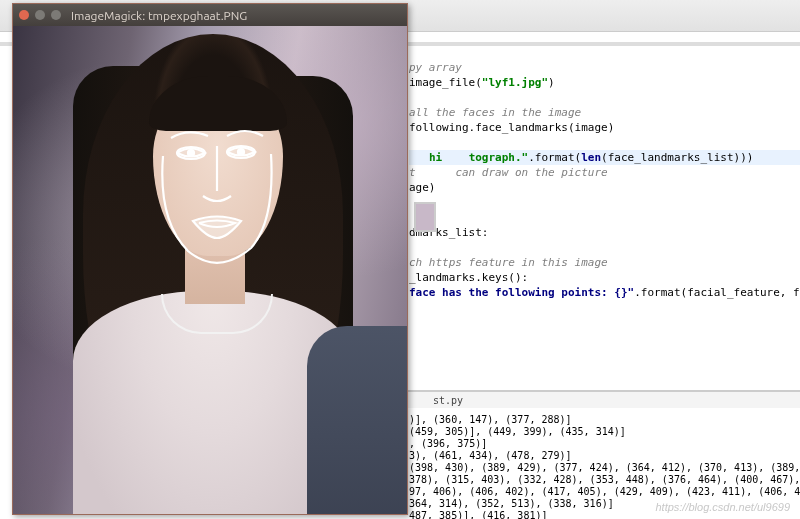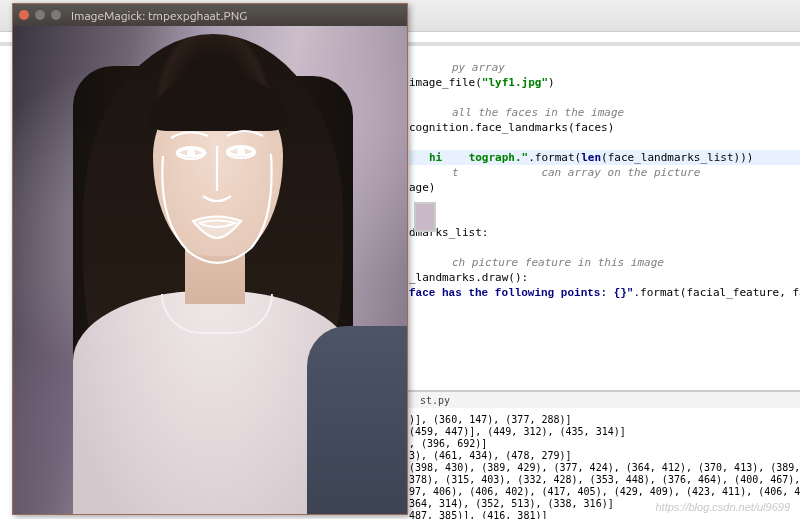--- a/index.html
+++ b/index.html
@@ -1,29 +1,29 @@
 <!DOCTYPE html>
 <html><head>
 <meta charset="utf-8">
 <style>
   * { margin: 0; padding: 0; box-sizing: border-box; }
   body { width: 800px; height: 519px; font-family: 'DejaVu Sans Mono', 'Courier New', monospace; font-size: 11px; overflow: hidden; background: #f0f0f0; position: relative; }
   .ide-bg { position: absolute; top: 0; left: 0; right: 0; bottom: 0; background: #fff; }
   .ide-toolbar { position: absolute; top: 0; left: 0; right: 0; height: 32px; background: linear-gradient(#eee,#e2e2e2); border-bottom: 1px solid #ccc; }
   .ide-divider { position: absolute; top: 42px; left: 0; right: 0; height: 4px; background: #ddd; }
   .code-area { position: absolute; top: 50px; left: 405px; right: 0; padding: 10px 0 0 4px; background: #fff; line-height: 15px; font-size: 11px; white-space: pre; overflow: hidden; }
-  .c-comment { color: #808080; font-style: italic; margin-left: 43px; }
+  .c-comment { color: #808080; font-style: italic; }
   .c-call { color: #000; }
   .c-str { color: #008000; font-weight: bold; }
   .c-kw { color: #000080; font-weight: bold; }
-  .c-bold { color: #000080; font-weight: bold; font-family: Liberation Mono, monospace; }
+  .c-bold { color: #000080; font-weight: bold; }
   .hl { background: #e8f2fe; display: inline-block; min-width: 400px; }
   .thumb { position: absolute; top: 202px; left: 414px; width: 22px; height: 30px; border: 2px solid #ccc; background: #c8b8c8; }
   .output-sep { position: absolute; top: 390px; left: 405px; right: 0; border-top: 2px solid #ccc; background: #f4f4f4; height: 18px; }
-  .output-tab { position: absolute; top: 395px; left: 420px; font-size: 10px; color: #444; }
+  .output-tab { position: absolute; top: 395px; left: 433px; font-size: 10px; color: #444; }
   .output-area { position: absolute; top: 412px; left: 405px; right: 0; bottom: 0; background: #fff; padding: 2px 4px; font-size: 10px; line-height: 12px; white-space: pre; overflow: hidden; color: #000; }
   .watermark { position: absolute; bottom: 6px; right: 10px; color: #c8c8c8; font-size: 11px; font-style: italic; font-family: sans-serif; }
 
   
   .im-window { position: absolute; top: 3px; left: 12px; width: 396px; height: 512px; background: #737373; border: 1px solid #9a6a5a; box-shadow: 2px 2px 6px rgba(0,0,0,0.35); }
   .im-titlebar { height: 22px; background: linear-gradient(#5a5652,#443f3c); display: flex; align-items: center; padding: 0 6px; gap: 6px; }
   .traf { width: 10px; height: 10px; border-radius: 50%; }
   .t-close { background: #e06850; }
   .t-min { background: #7c7a76; }
   .t-max { background: #7c7a76; }
@@ -50,40 +50,40 @@
 <body>
 
 <div class="ide-bg">
   <div class="ide-toolbar"></div>
   <div class="ide-divider"></div>
 
   <div class="code-area"><span class="c-comment">py array</span>
 <span class="c-call">image_file(</span><span class="c-str">"lyf1.jpg"</span><span>)</span>
 
 <span class="c-comment">all the faces in the image</span>
-<span class="c-call">cognition.face_landmarks(faces)</span>
+<span class="c-call">following.face_landmarks(image)</span>
 
 <span class="hl">   <span class="c-str">hi</span>    <span class="c-str">tograph."</span><span>.format(</span><span class="c-kw">len</span><span>(face_landmarks_list)))</span></span>
-<span class="c-comment">t</span>      <span class="c-comment">can array on the picture</span>
+<span class="c-comment">t</span>      <span class="c-comment">can draw on the picture</span>
 <span>age)</span>
 
 
 <span>dmarks_list:</span>
 
-<span class="c-comment">ch picture feature in this image</span>
-<span>_landmarks.draw():</span>
+<span class="c-comment">ch https feature in this image</span>
+<span>_landmarks.keys():</span>
 <span class="c-bold">face has the following points: {}"</span><span>.format(facial_feature, fac</span></div>
 
   <div class="thumb"></div>
 
   <div class="output-sep"></div>
   <div class="output-tab">st.py</div>
   <div class="output-area"><span>)], (360, 147), (377, 288)]</span>
-<span>(459, 447)], (449, 312), (435, 314)]</span>
-<span>, (396, 692)]</span>
+<span>(459, 305)], (449, 399), (435, 314)]</span>
+<span>, (396, 375)]</span>
 <span>3), (461, 434), (478, 279)]</span>
 <span>(398, 430), (389, 429), (377, 424), (364, 412), (370, 413), (389, 414), (398, 415), (407, 413), (423,</span>
 <span>378), (315, 403), (332, 428), (353, 448), (376, 464), (400, 467), (422, 461), (441, 444), (459, 425),</span>
 <span>97, 406), (406, 402), (417, 405), (429, 409), (423, 411), (406, 412), (397, 414), (389, 413), (370, 41</span>
 <span>364, 314), (352, 513), (338, 316)]</span>
 <span>487, 385)], (416, 381)]</span></div>
 </div>
 
 <div class="im-window">
   <div class="im-titlebar">

